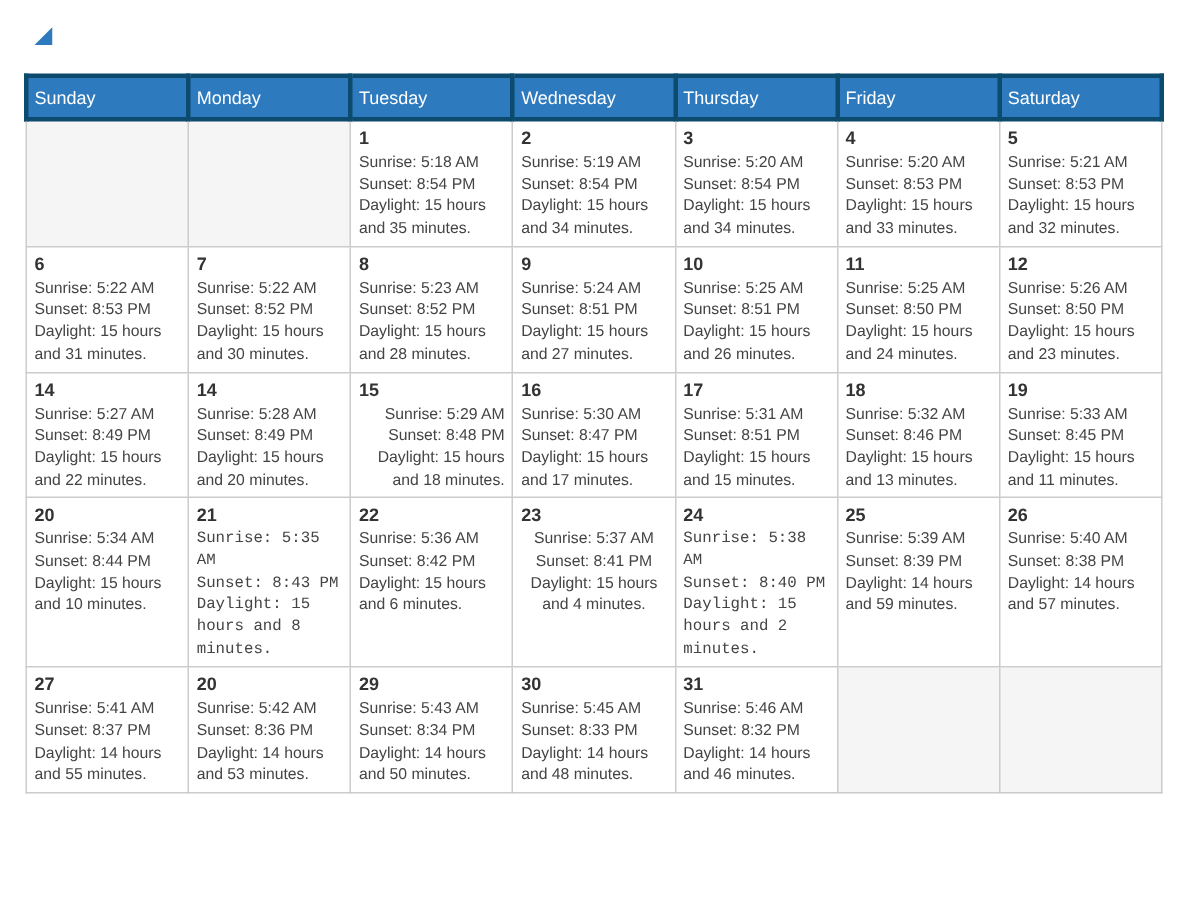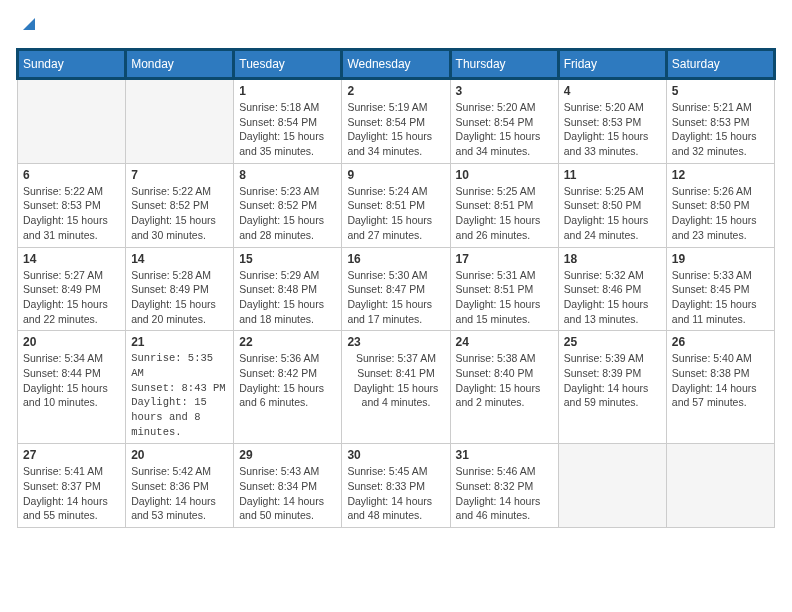--- a/index.html
+++ b/index.html
@@ -198,21 +198,21 @@
 Daylight: 15 hours and 22 minutes.</div>
         </td>
         <td>
           <span class="day-num">14</span>
           <div class="day-info" style="white-space: pre-line;">Sunrise: 5:28 AM
 Sunset: 8:49 PM
 Daylight: 15 hours and 20 minutes.</div>
         </td>
         <td>
           <span class="day-num">15</span>
-          <div class="day-info" style="white-space: pre-line;">Sunrise: 5:29 AM
+          <div class="day-info" style="white-space: pre-line; text-align: right;">Sunrise: 5:29 AM
 Sunset: 8:48 PM
 Daylight: 15 hours and 18 minutes.</div>
         </td>
         <td>
           <span class="day-num">16</span>
           <div class="day-info" style="white-space: pre-line;">Sunrise: 5:30 AM
 Sunset: 8:47 PM
 Daylight: 15 hours and 17 minutes.</div>
         </td>
         <td>
@@ -254,21 +254,21 @@
 Daylight: 15 hours and 6 minutes.</div>
         </td>
         <td>
           <span class="day-num">23</span>
           <div class="day-info" style="white-space: pre-line; text-align: center;">Sunrise: 5:37 AM
 Sunset: 8:41 PM
 Daylight: 15 hours and 4 minutes.</div>
         </td>
         <td>
           <span class="day-num">24</span>
-          <div class="day-info" style="white-space: pre-line;">Sunrise: 5:38 AM
+          <div class="day-info" style="white-space: pre-line; font-family: Liberation Mono, monospace;">Sunrise: 5:38 AM
 Sunset: 8:40 PM
 Daylight: 15 hours and 2 minutes.</div>
         </td>
         <td>
           <span class="day-num">25</span>
           <div class="day-info" style="white-space: pre-line;">Sunrise: 5:39 AM
 Sunset: 8:39 PM
 Daylight: 14 hours and 59 minutes.</div>
         </td>
         <td>

